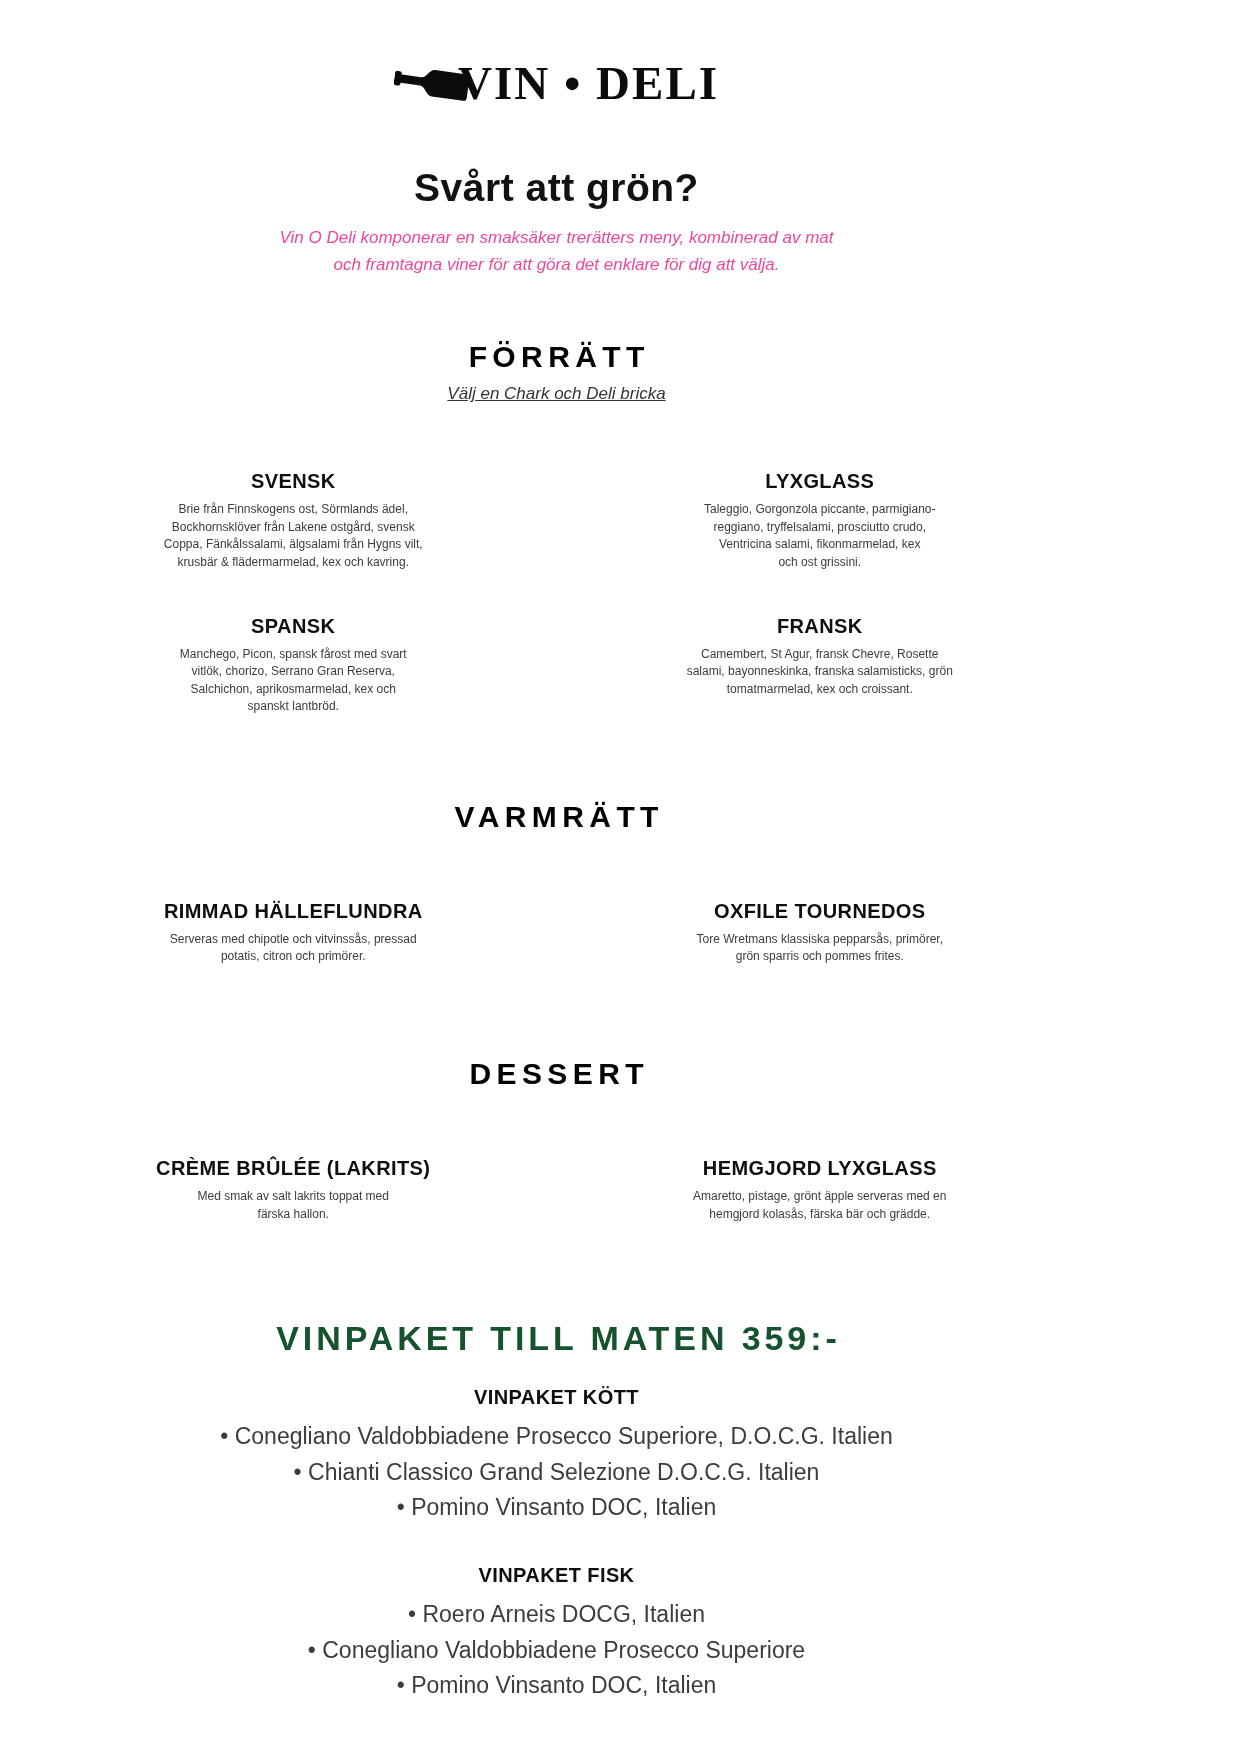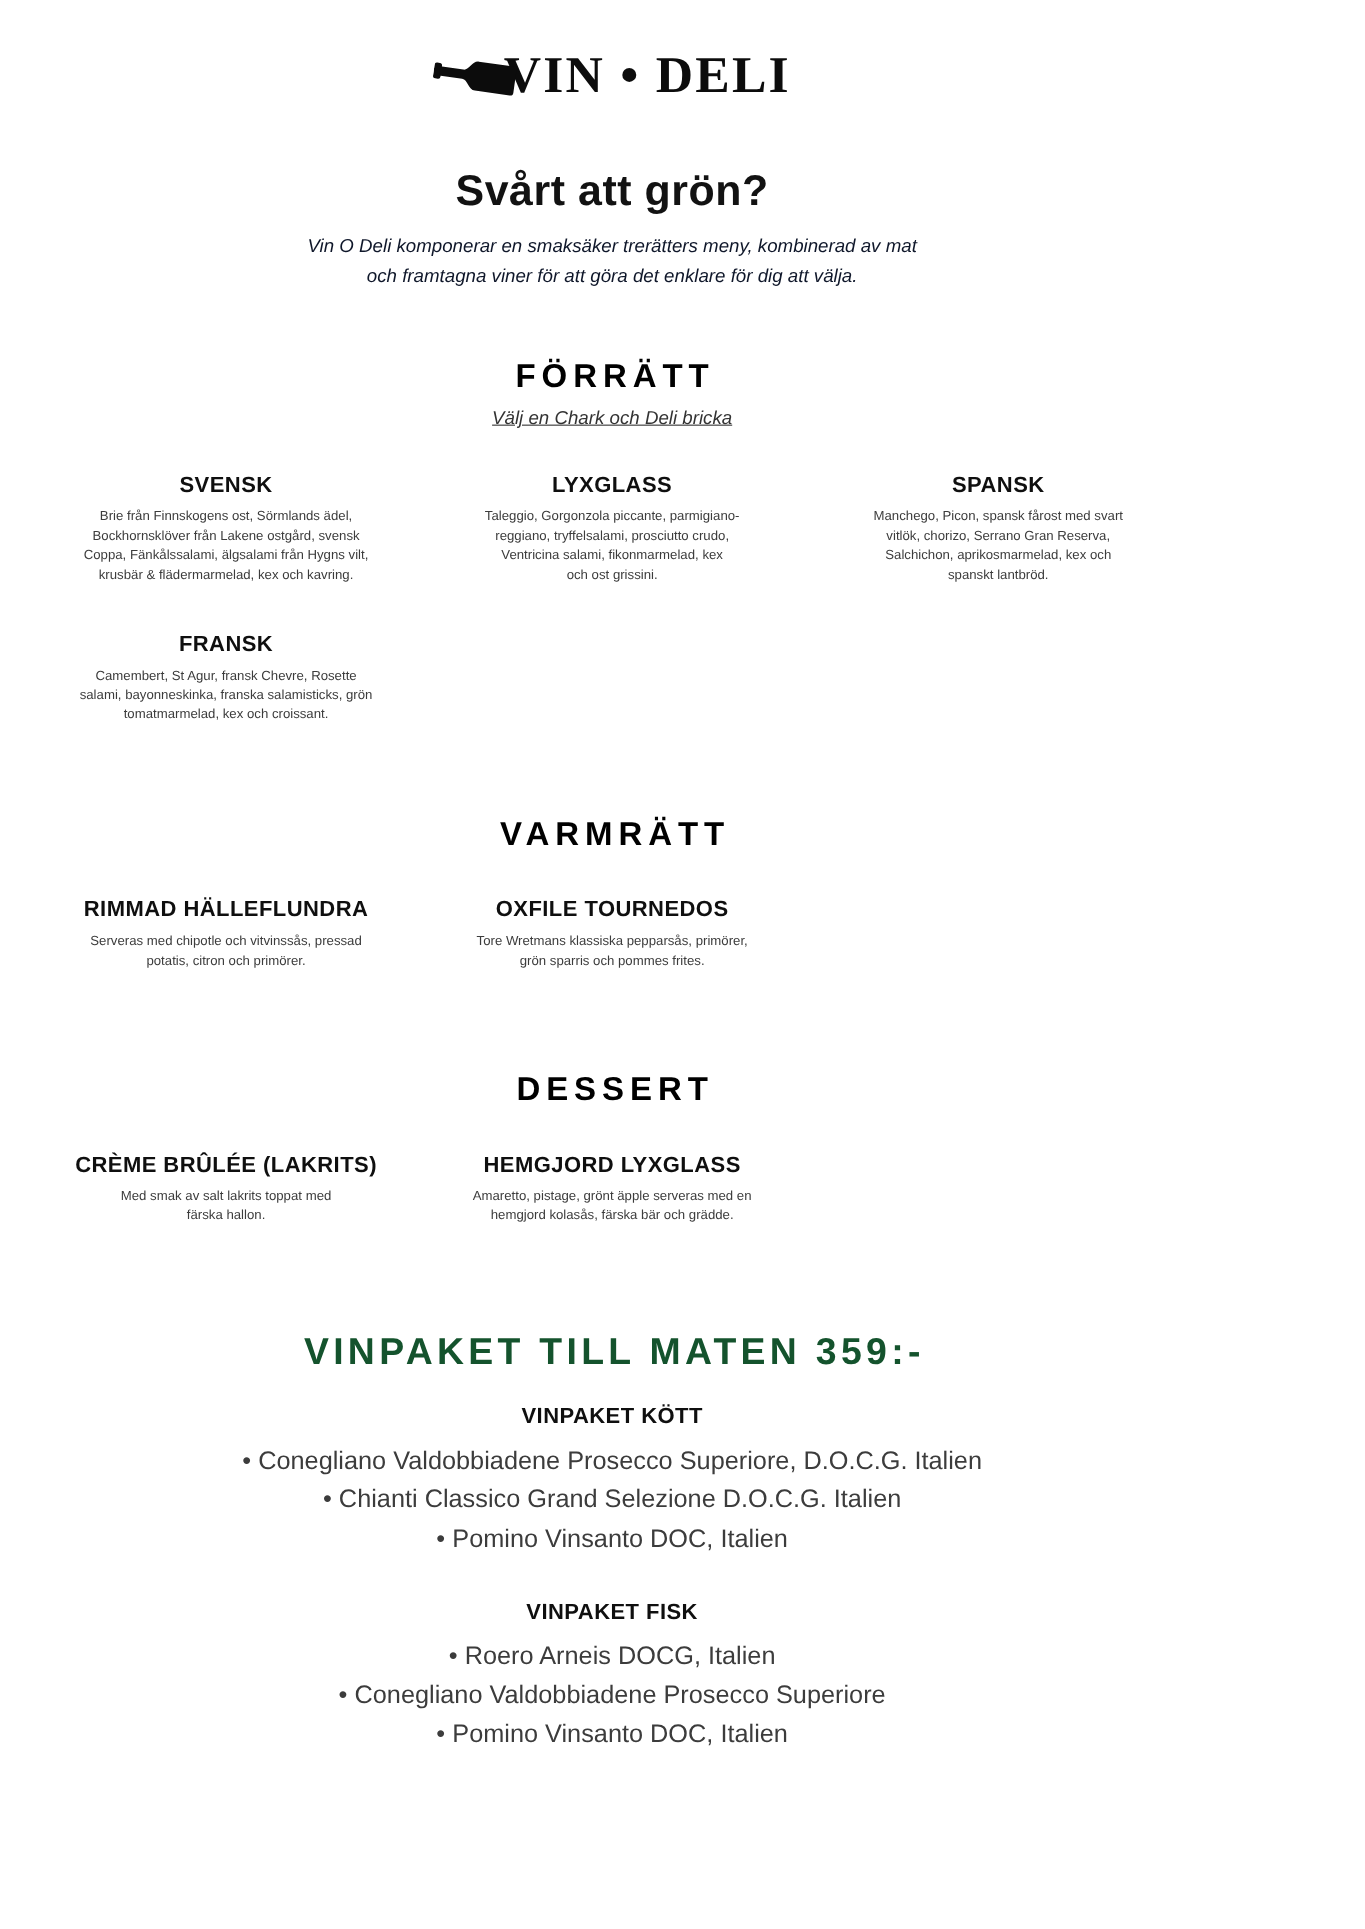--- a/index.html
+++ b/index.html
@@ -5,56 +5,56 @@
   html,body{margin:0;padding:0;background:#ffffff;}
   body{
     width:1241px;height:1754px;
     font-family:"Liberation Sans", sans-serif;
     color:#111;
     -webkit-font-smoothing:antialiased;
   }
   .page{
     box-sizing:border-box;
     width:1241px;height:1750px;
-    padding:36px 190px 60px 62px; 
+    padding:50px 190px 60px 62px; 
     overflow:hidden;
   }
   
   .logo{
     display:flex;justify-content:center;align-items:center;
     height:66px;margin-bottom:50px;
   }
   .bottle{display:inline-block;margin-right:-12px;transform:rotate(8deg);line-height:0;}
   .logo-text{
     font-family:"Liberation Serif", serif;
     font-weight:700;font-size:47px;letter-spacing:2px;color:#0c0c0c;
     white-space:nowrap;
   }
   
   .intro{text-align:center;margin-bottom:62px;}
   .intro h1{
     margin:0 0 14px 0;font-size:39px;font-weight:700;color:#121212;letter-spacing:.5px;
   }
   .lede{
-    margin:0;font-style:italic;font-size:17px;line-height:1.6;color:#0f172a;
+    margin:0;font-style:italic;font-size:17px;line-height:1.6;color:#ec4899;
     white-space:pre-line;
   }
   
   .course{text-align:center;}
   .course h2{
     margin:0;font-size:30px;font-weight:700;color:#000000;
     letter-spacing:.18em;text-indent:.18em;
   }
   .course-sub{
     margin:10px 0 0 0;font-style:italic;font-size:17px;color:#333;text-decoration:underline;
   }
   .grid{
-    display:grid;grid-template-columns:1fr 1fr 1fr;
+    display:grid;grid-template-columns:1fr 1fr;
     column-gap:64px;row-gap:44px;
-    margin-top:40px;
+    margin-top:66px;
     align-items:start;
   }
   .dish h3{
     margin:0 0 8px 0;font-size:20px;font-weight:700;color:#0f0f0f;letter-spacing:.02em;
   }
   .dish p{
     margin:0;font-size:12px;line-height:1.45;color:#3c3c3c;
     white-space:pre-line;
   }
   #forratt{margin-bottom:84px;}

